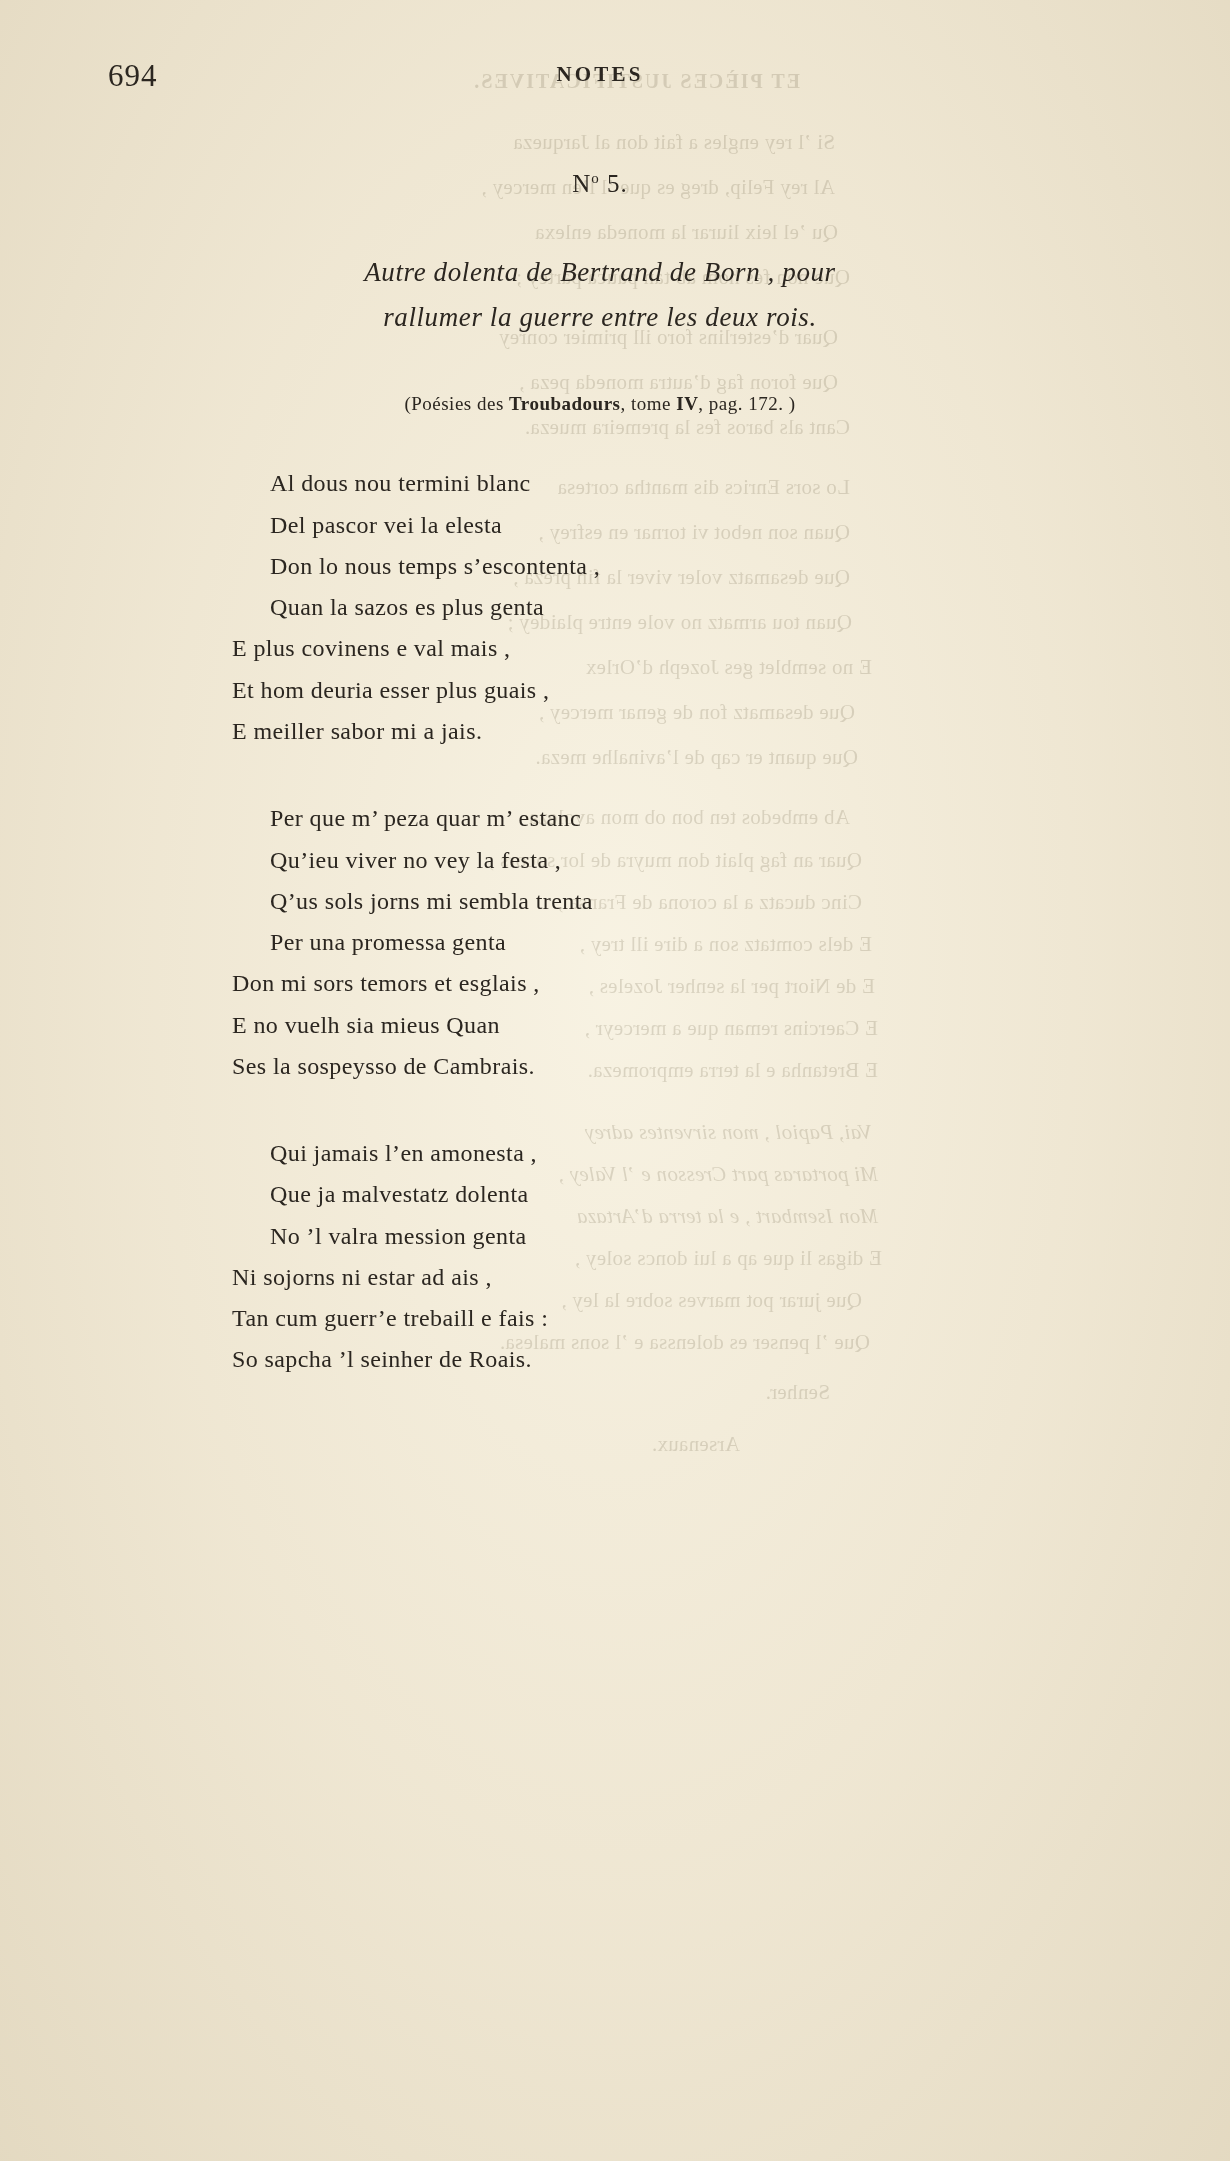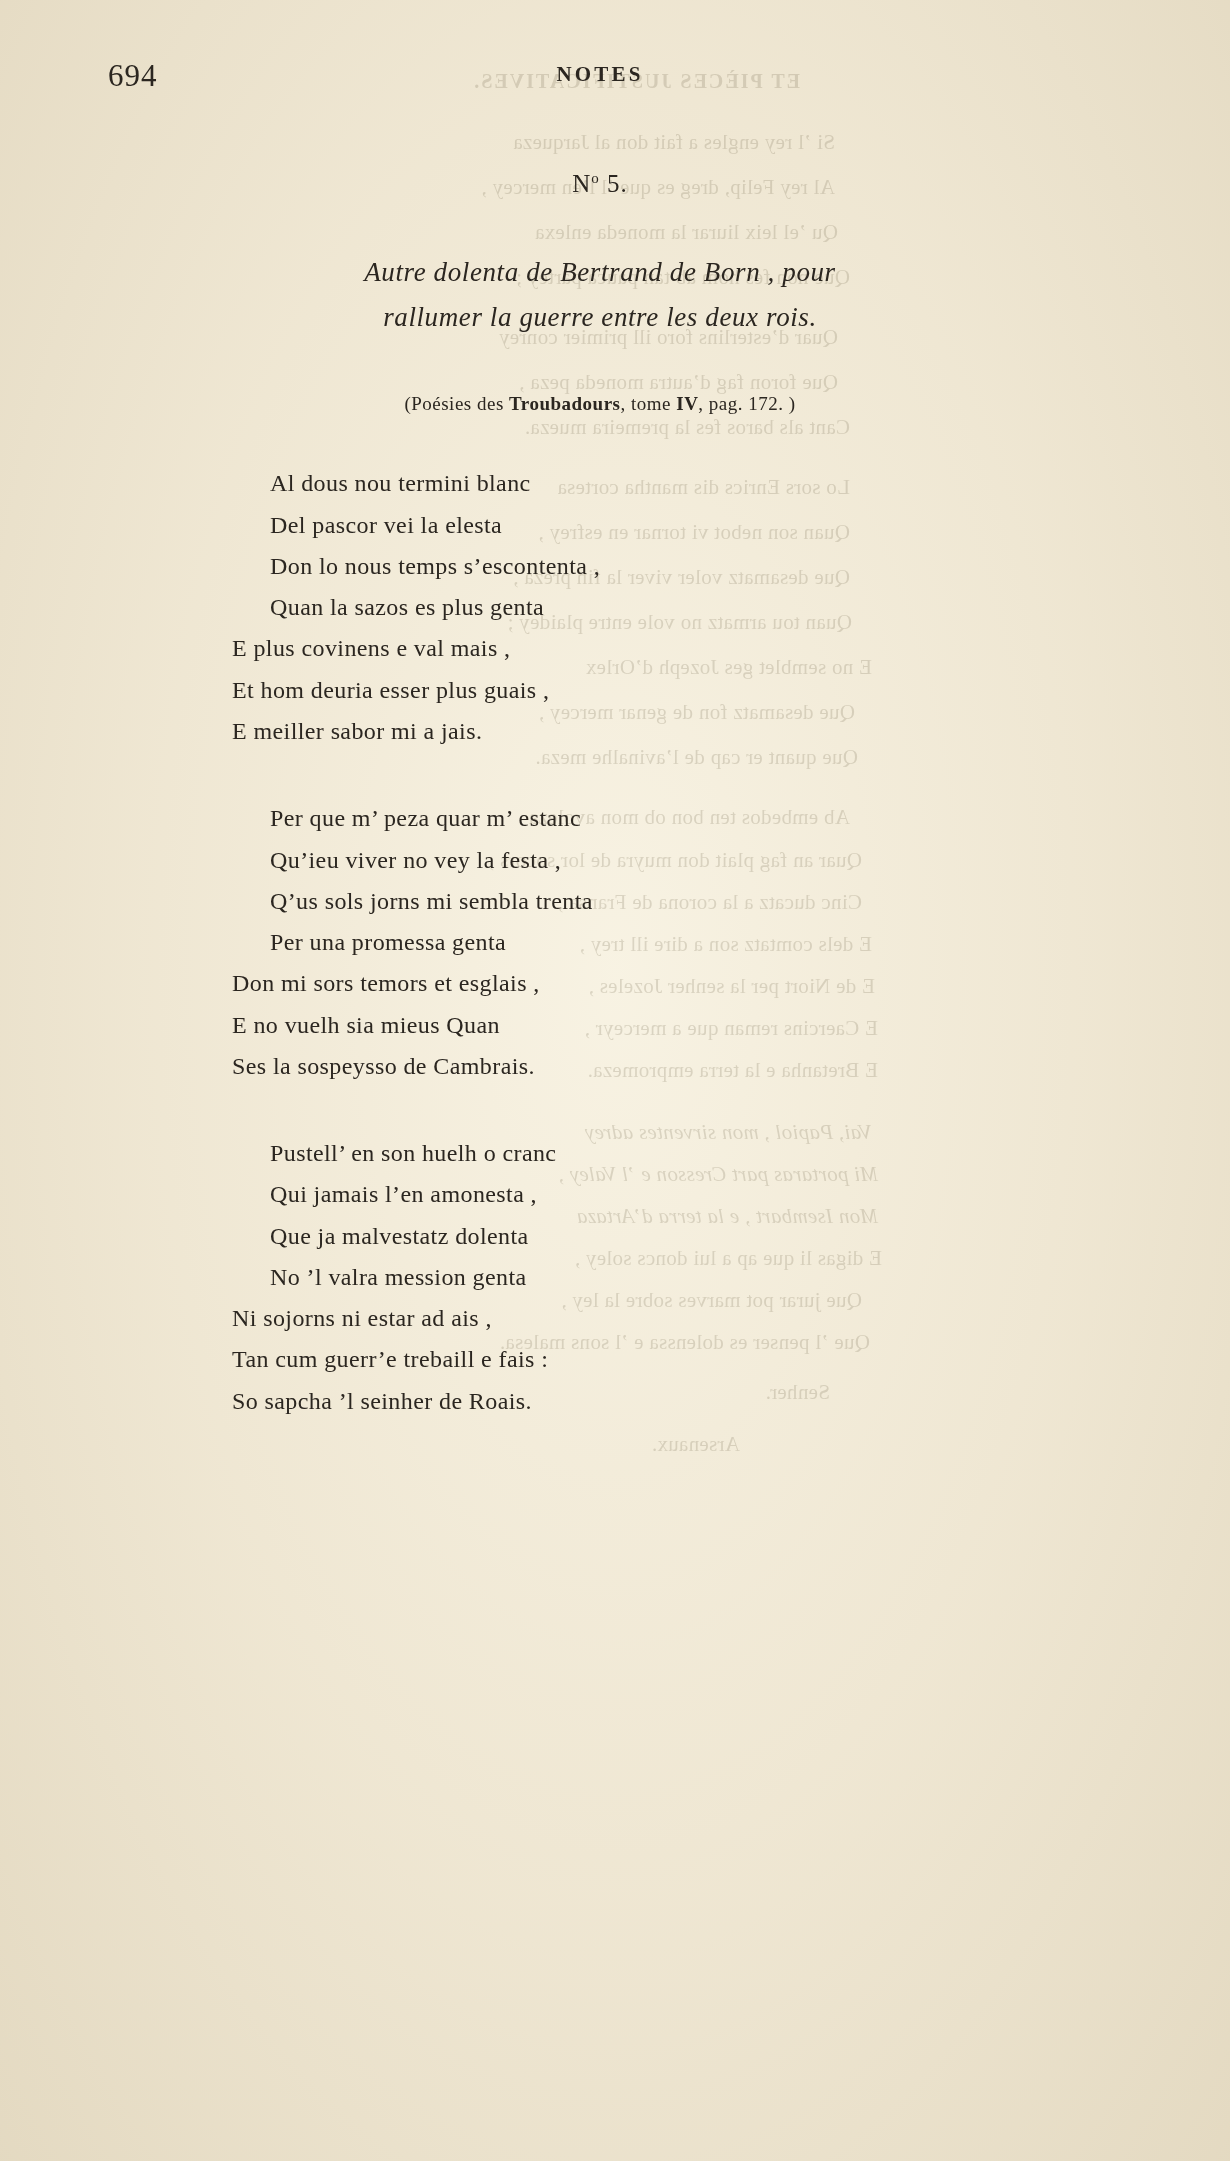--- a/index.html
+++ b/index.html
@@ -204,21 +204,20 @@
           <div class="stanza">
             <div class="verse ind">Per que m’ peza quar m’ estanc</div>
             <div class="verse ind">Qu’ieu viver no vey la festa ,</div>
             <div class="verse ind">Q’us sols jorns mi sembla trenta</div>
             <div class="verse ind">Per una promessa genta</div>
             <div class="verse">Don mi sors temors et esglais ,</div>
             <div class="verse">E no vuelh sia mieus Quan</div>
             <div class="verse">Ses la sospeysso de Cambrais.</div>
           </div>
           <div class="stanza">
-            <div class="verse ind">Pustell’ en son huelh o cranc</div>
             <div class="verse ind">Qui jamais l’en amonesta ,</div>
             <div class="verse ind">Que ja malvestatz dolenta</div>
             <div class="verse ind">No ’l valra mession genta</div>
             <div class="verse">Ni sojorns ni estar ad ais ,</div>
             <div class="verse">Tan cum guerr’e trebaill e fais :</div>
             <div class="verse">So sapcha ’l seinher de Roais.</div>
           </div>
         </div>
 
     </div>

